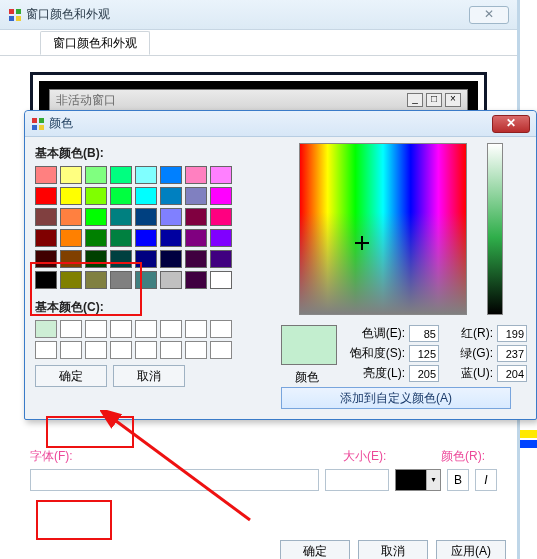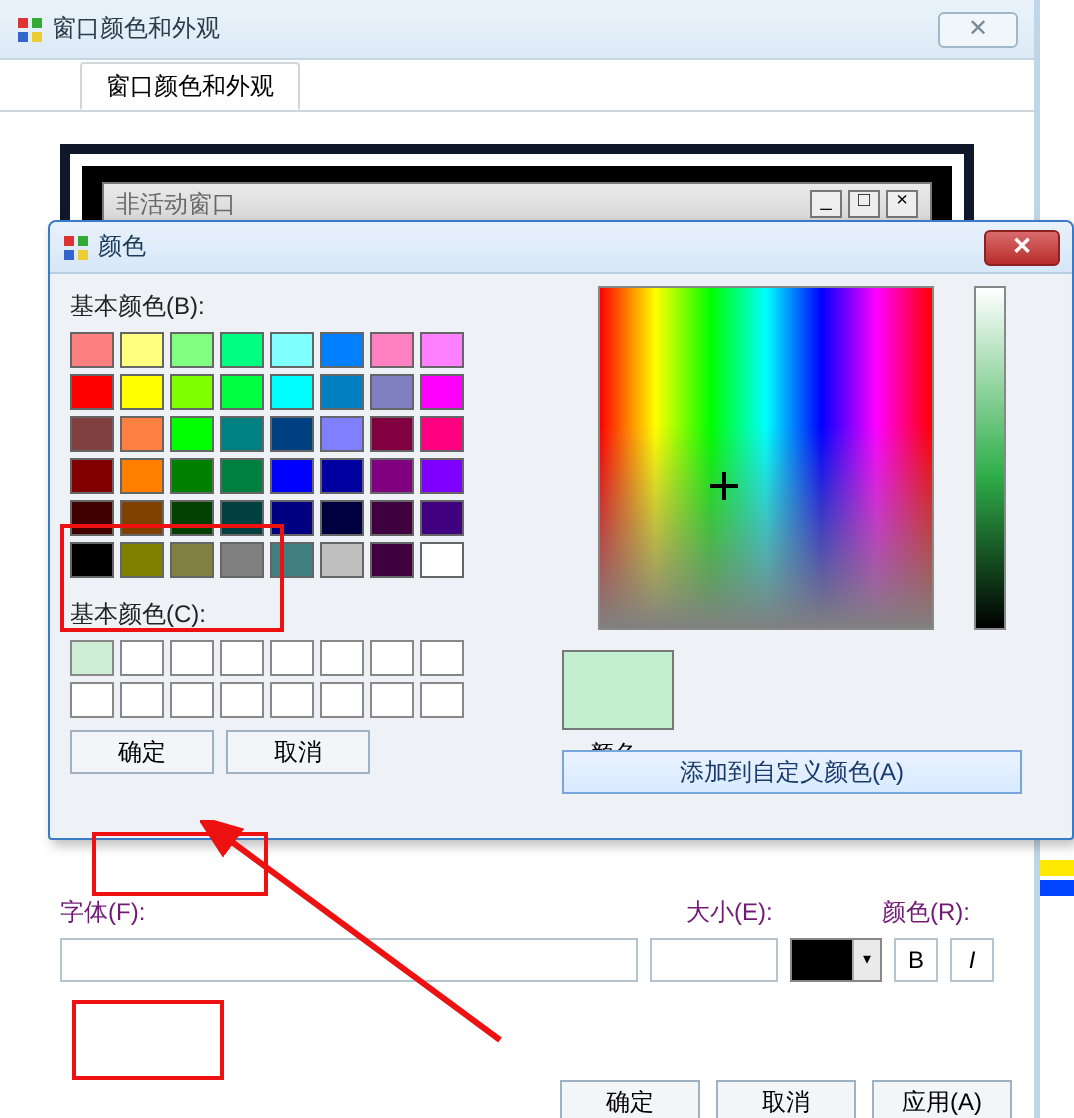--- a/index.html
+++ b/index.html
@@ -6,35 +6,35 @@
   body { font-family: "Microsoft YaHei", "SimSun", sans-serif; font-size: 12px; background: #fff; width: 537px; height: 559px; overflow: hidden; position: relative; }
   
   
   .outer-window { position: absolute; left: 0; top: 0; width: 520px; height: 559px; background: #fff; border-right: 3px solid #bfd6e8; }
   .outer-title { display: flex; align-items: center; height: 30px; padding: 0 8px; background: linear-gradient(#eaf3fb, #dceaf5); border-bottom: 1px solid #c7d6e3; }
   .outer-title .t { flex: 1; color: #2a3b4a; }
   .close-x { width: 40px; height: 18px; border: 1px solid #9fb7c9; border-radius: 3px; text-align: center; line-height: 14px; color: #7a8b99; background: #f1f6fb; }
   .tab-strip { height: 26px; padding-left: 40px; display: flex; align-items: flex-end; border-bottom: 1px solid #cfd6dc; }
   .tab { height: 24px; padding: 0 12px; border: 1px solid #cfd6dc; border-bottom: 1px solid #fff; background: #fff; display: flex; align-items: center; border-radius: 2px 2px 0 0; }
   
-  .preview { margin: 16px 30px 0; border: 5px solid #0f172a; padding: 6px; }
+  .preview { margin: 16px 30px 0; border: 3px solid #0f172a; padding: 6px; }
   .preview-frame { background: #000; padding: 8px 10px 8px 10px; height: 48px; position: relative; }
   .fake-title { background: linear-gradient(#eaeaea,#d6d6d6); height: 22px; border: 1px solid #7a7a7a; display: flex; align-items: center; padding: 0 6px; }
   .fake-title .f-t { flex: 1; color: #6a6a6a; }
   .fake-title .btns { display: flex; gap: 3px; }
   .fake-title .b { width: 16px; height: 14px; background: #eee; border: 1px solid #777; text-align: center; line-height: 10px; font-size: 10px; }
   
   
   .color-dlg { position: absolute; left: 24px; top: 110px; width: 513px; height: 310px; background: #eef2f6; border: 1px solid #3a7bc8; border-radius: 4px 4px 2px 2px; box-shadow: 2px 3px 6px rgba(0,0,0,.25); }
   .dlg-title { height: 26px; background: linear-gradient(#e8f1fb,#d7e7f7); border-radius: 4px 4px 0 0; display: flex; align-items: center; padding: 0 6px; border-bottom: 1px solid #b7cde2; }
   .dlg-title .t { flex: 1; color: #1a3a5a; }
   .dlg-title .x { width: 38px; height: 18px; background: linear-gradient(#d96a6a,#b82d2d); border: 1px solid #8f2020; border-radius: 3px; color:#fff; text-align: center; line-height: 14px; font-weight: bold; }
   .dlg-body { padding: 6px 10px; display: flex; }
   .left-pane { width: 246px; }
-  .lbl { margin: 2px 0 4px 0; color: #222; }
+  .lbl { margin: 2px 0 4px 0; color: #222; font-weight: bold; }
   .swatch-grid { display: grid; grid-template-columns: repeat(8, 22px); grid-auto-rows: 18px; gap: 3px; }
   .sw { border: 1px solid #666; }
   .custom-grid { display: grid; grid-template-columns: repeat(8, 22px); grid-auto-rows: 18px; gap: 3px; margin-top: 4px; }
   .csw { border: 1px solid #888; background: #fff; }
   .csw.sel { background: #cdeed5; }
   .define-btn { margin-top: 10px; width: 196px; height: 22px; background: #f3f6f9; border: 1px solid #b5c4d1; text-align: center; line-height: 20px; color: #555; }
   .ok-row { margin-top: 6px; display: flex; gap: 6px; }
   .win-btn { width: 72px; height: 22px; background: #f3f6f9; border: 1px solid #9fb2c3; text-align: center; line-height: 20px; }
   
   .right-pane { flex: 1; padding-left: 18px; position: relative; }
@@ -46,26 +46,26 @@
   .crosshair::before, .crosshair::after { content:""; position:absolute; background:#000; }
   .crosshair::before { left: 6px; top:0; width:2px; height:14px; }
   .crosshair::after { top: 6px; left:0; height:2px; width:14px; }
   .lum-bar { position: absolute; left: 206px; top: 0; width: 16px; height: 172px; border: 1px solid #888;
     background: linear-gradient(#fff, #2fae4a 55%, #000); }
   .preview-sample { position: absolute; left: 0px; top: 182px; width: 56px; height: 40px; background: #c3eecf; border: 1px solid #777; }
   .sample-lbl { position: absolute; left: 14px; top: 226px; }
   .hslrgb { position: absolute; left: 66px; top: 182px; display: grid; grid-template-columns: 62px 34px 54px 34px; row-gap: 3px; align-items: center; }
   .hslrgb input { width: 30px; height: 17px; border: 1px solid #9fb2c3; font-size: 11px; text-align: right; padding-right: 2px; }
   .hslrgb span { text-align: right; padding-right: 4px; }
-  .add-btn { position: absolute; left: 0px; top: 232px; width: 230px; height: 22px; background: linear-gradient(#eaf3ff,#d8eaff); border: 1px solid #78a5dd; text-align: center; line-height: 20px; color: #1a3a6a; }
+  .add-btn { position: absolute; left: 0px; top: 244px; width: 230px; height: 22px; background: linear-gradient(#eaf3ff,#d8eaff); border: 1px solid #78a5dd; text-align: center; line-height: 20px; color: #1a3a6a; }
   
   
   .lower { position: absolute; left: 30px; top: 448px; right: 20px; }
   .lower .row { display: flex; align-items: center; gap: 6px; }
-  .lower .f-label { width: 56px; color: #701a75; }
+  .lower .f-label { width: 56px; color: #ec4899; }
   .font-sel { flex: 1; height: 22px; border: 1px solid #b5c4d1; background: #fff; }
   .size-sel { width: 64px; height: 22px; border: 1px solid #b5c4d1; background: #fff; }
   .color-chip { width: 46px; height: 22px; border: 1px solid #888; background: #000; display:flex; }
   .color-chip .arrow { width:14px; background:#eaeaea; border-left:1px solid #aaa; text-align:center; line-height:20px; font-size:8px; }
   .bi { width: 22px; height: 22px; border: 1px solid #b5c4d1; text-align: center; line-height: 20px; }
   
   
   .ok-cancel { position: absolute; left: 280px; top: 540px; display: flex; gap: 8px; }
   .ok-cancel .b { width: 70px; height: 22px; background: #f3f6f9; border: 1px solid #9fb2c3; text-align: center; line-height: 20px; }
   
@@ -242,20 +242,34 @@
         <div class="win-btn">取消</div>
       </div>
     </div>
     <div class="right-pane">
       <div class="gradient">
         <div class="crosshair"></div>
       </div>
       <div class="lum-bar"></div>
       <div class="preview-sample"></div>
       <div class="sample-lbl">颜色</div>
+      <div class="hslrgb">
+        <span>色调(E):</span>
+        <input value="85" style="">
+        <span>红(R):</span>
+        <input value="199" style="">
+        <span>饱和度(S):</span>
+        <input value="125" style="">
+        <span>绿(G):</span>
+        <input value="237" style="">
+        <span>亮度(L):</span>
+        <input value="205" style="">
+        <span>蓝(U):</span>
+        <input value="204" style="">
+      </div>
       <div class="add-btn">添加到自定义颜色(A)</div>
     </div>
   </div>
 </div>
 
 <div class="red-box rb2"></div>
 <div class="red-box rb1"></div>
 <div class="red-box rb3"></div>
 <svg class="arrow-svg" width="180" height="130">
   <defs>

